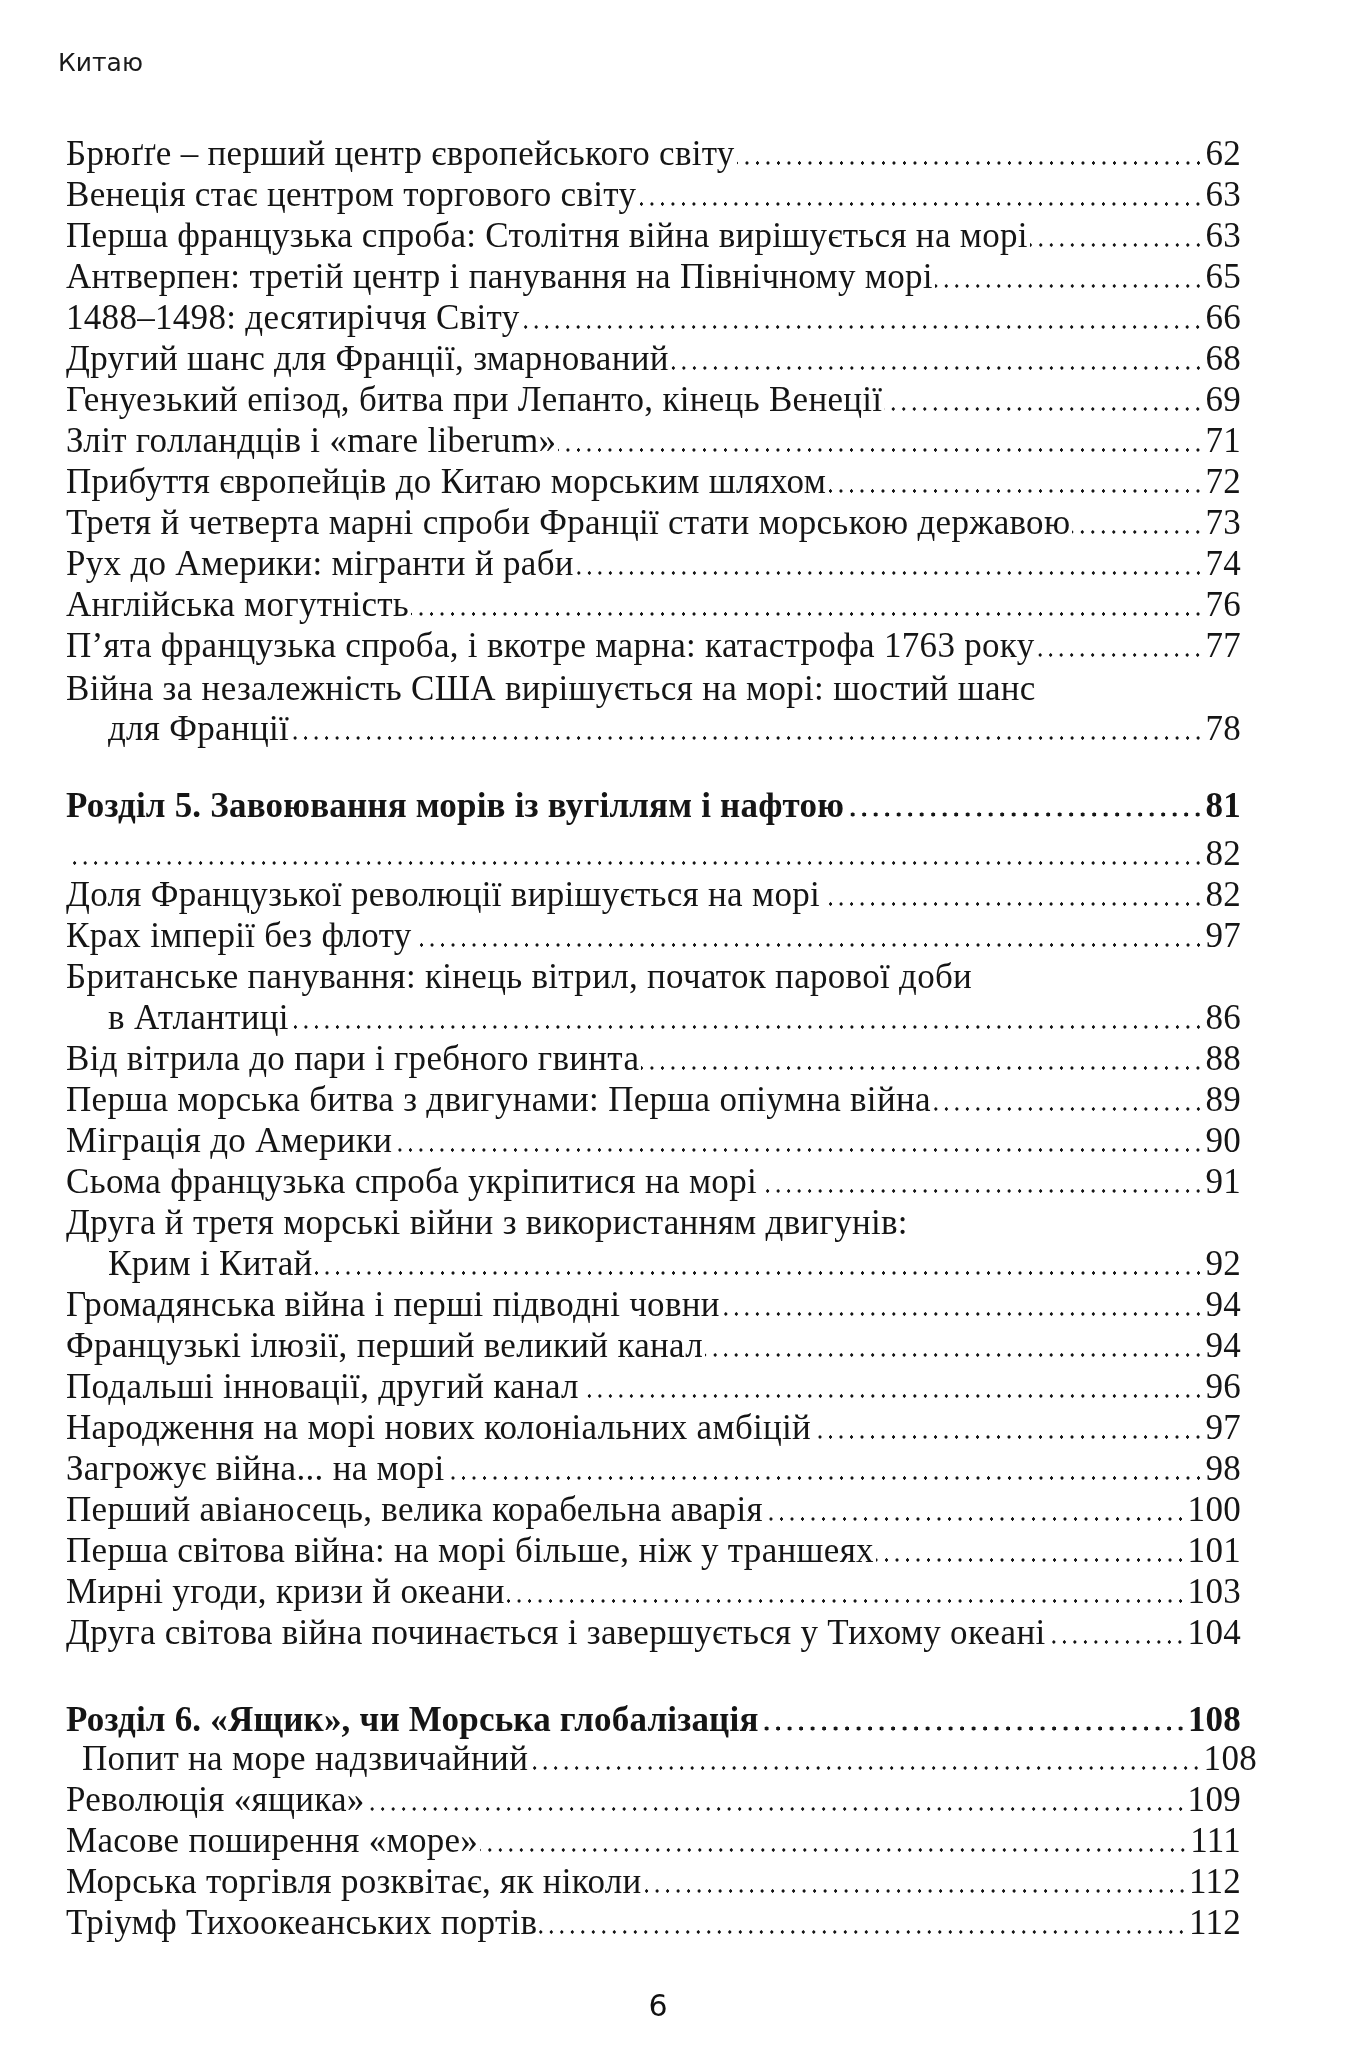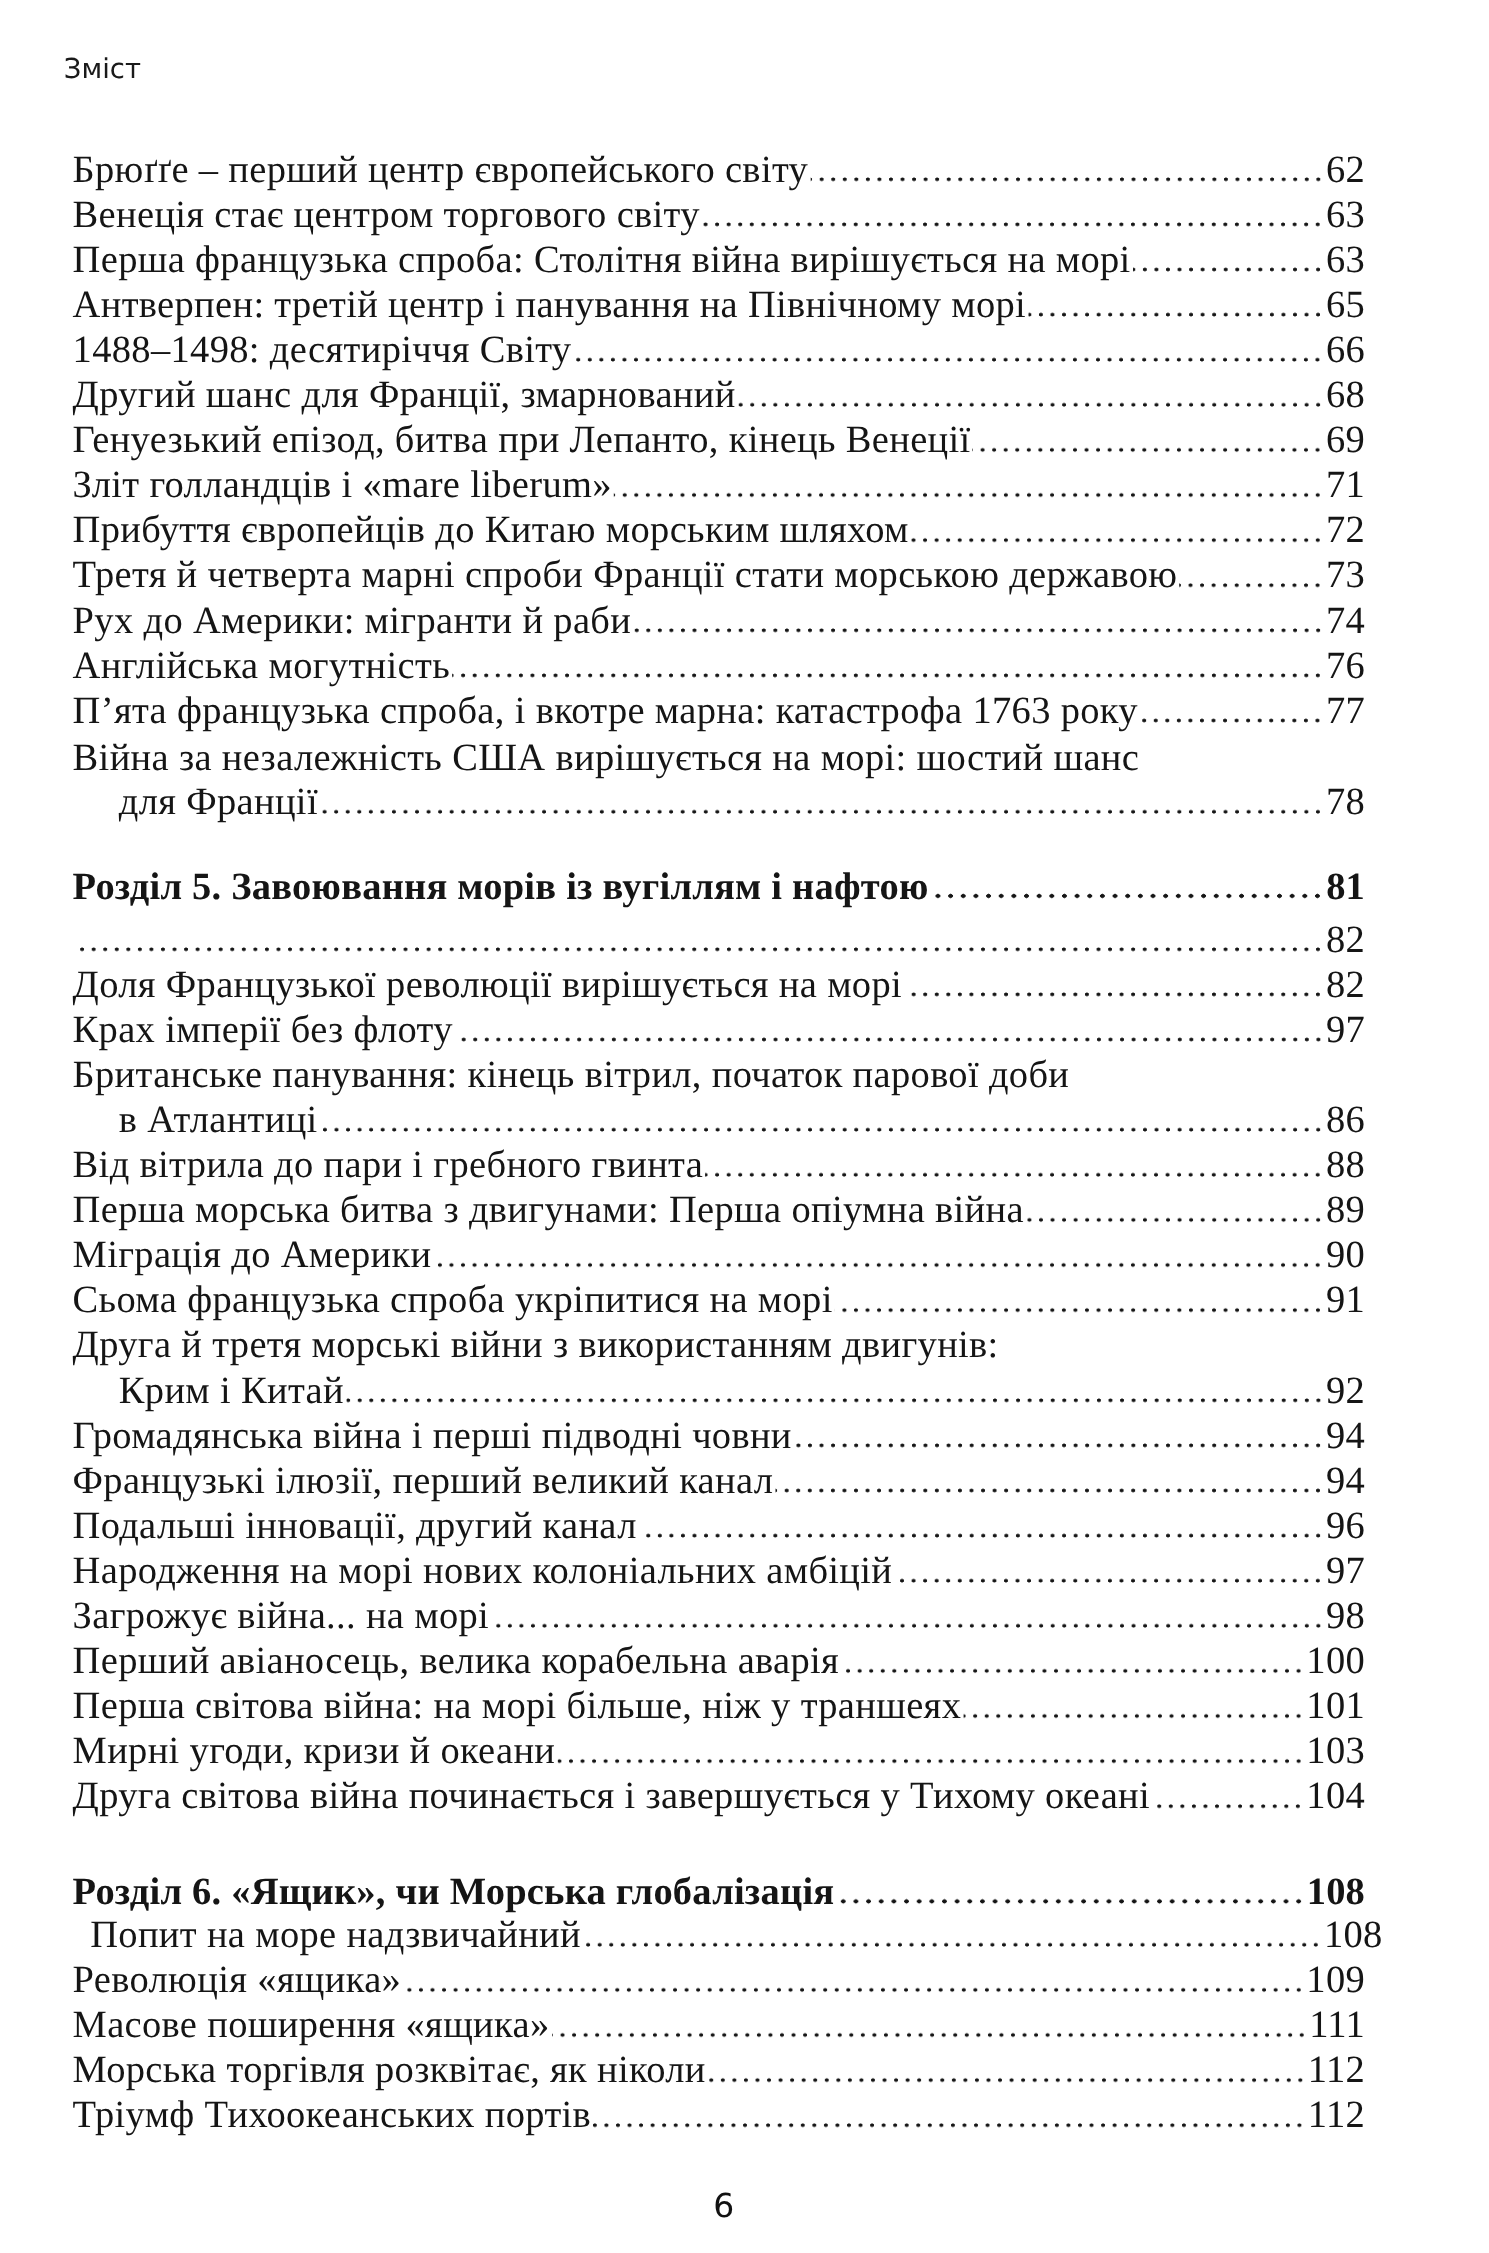--- a/index.html
+++ b/index.html
@@ -29,21 +29,21 @@
   }
   .toc-page { flex: 0 0 auto; }
   .page-number {
     position: absolute; left: 600px; width: 116px; top: 1986px; text-align: center;
     font-family: "DejaVu Sans", sans-serif; font-size: 30px; line-height: 40px; color: #111;
   }
 </style>
 </head>
 <body>
 
-<div class="running-head">Зміст</div>
+<div class="running-head">Китаю</div>
 
 <div id="toc">
     <div class="toc-line " style="top: 136px;">
       <span class="toc-title">Брюґґе – перший центр європейського світу</span>
       <span class="toc-leader"></span>
       <span class="toc-page">62</span>
     </div>
     <div class="toc-line " style="top: 177px;">
       <span class="toc-title">Венеція стає центром торгового світу</span>
       <span class="toc-leader"></span>
@@ -221,21 +221,21 @@
       <span class="toc-title">Попит на море надзвичайний</span>
       <span class="toc-leader"></span>
       <span class="toc-page">108</span>
     </div>
     <div class="toc-line " style="top: 1782px;">
       <span class="toc-title">Революція «ящика»</span>
       <span class="toc-leader"></span>
       <span class="toc-page">109</span>
     </div>
     <div class="toc-line " style="top: 1823px;">
-      <span class="toc-title">Масове поширення «ящика»</span>
+      <span class="toc-title">Масове поширення «море»</span>
       <span class="toc-leader"></span>
       <span class="toc-page">111</span>
     </div>
     <div class="toc-line " style="top: 1864px;">
       <span class="toc-title">Морська торгівля розквітає, як ніколи</span>
       <span class="toc-leader"></span>
       <span class="toc-page">112</span>
     </div>
     <div class="toc-line " style="top: 1905px;">
       <span class="toc-title">Тріумф Тихоокеанських портів</span>

